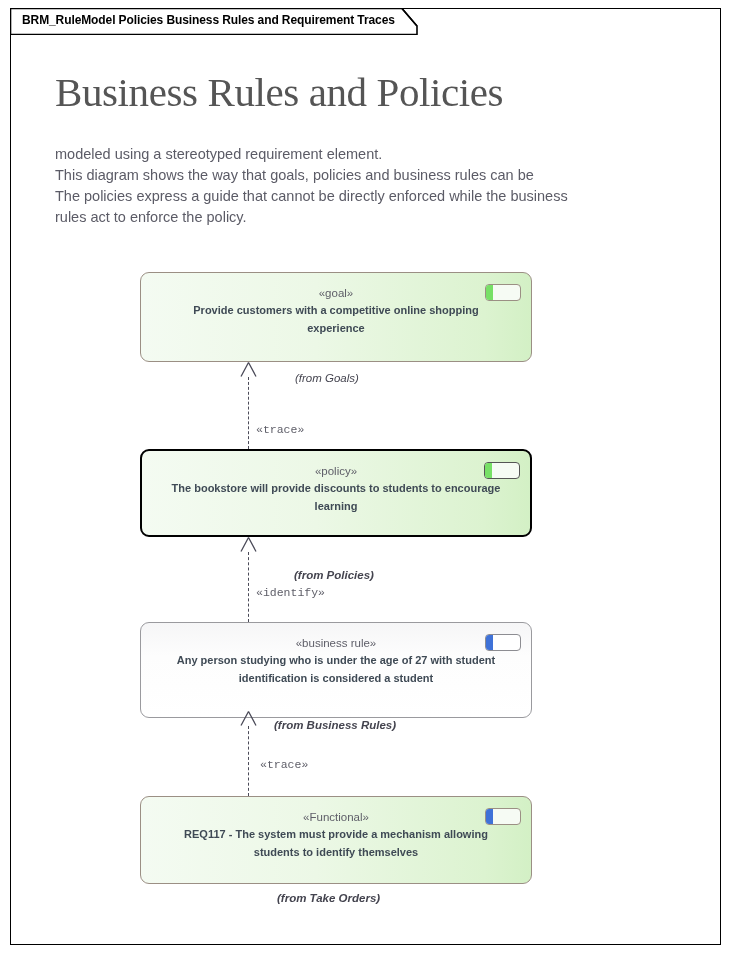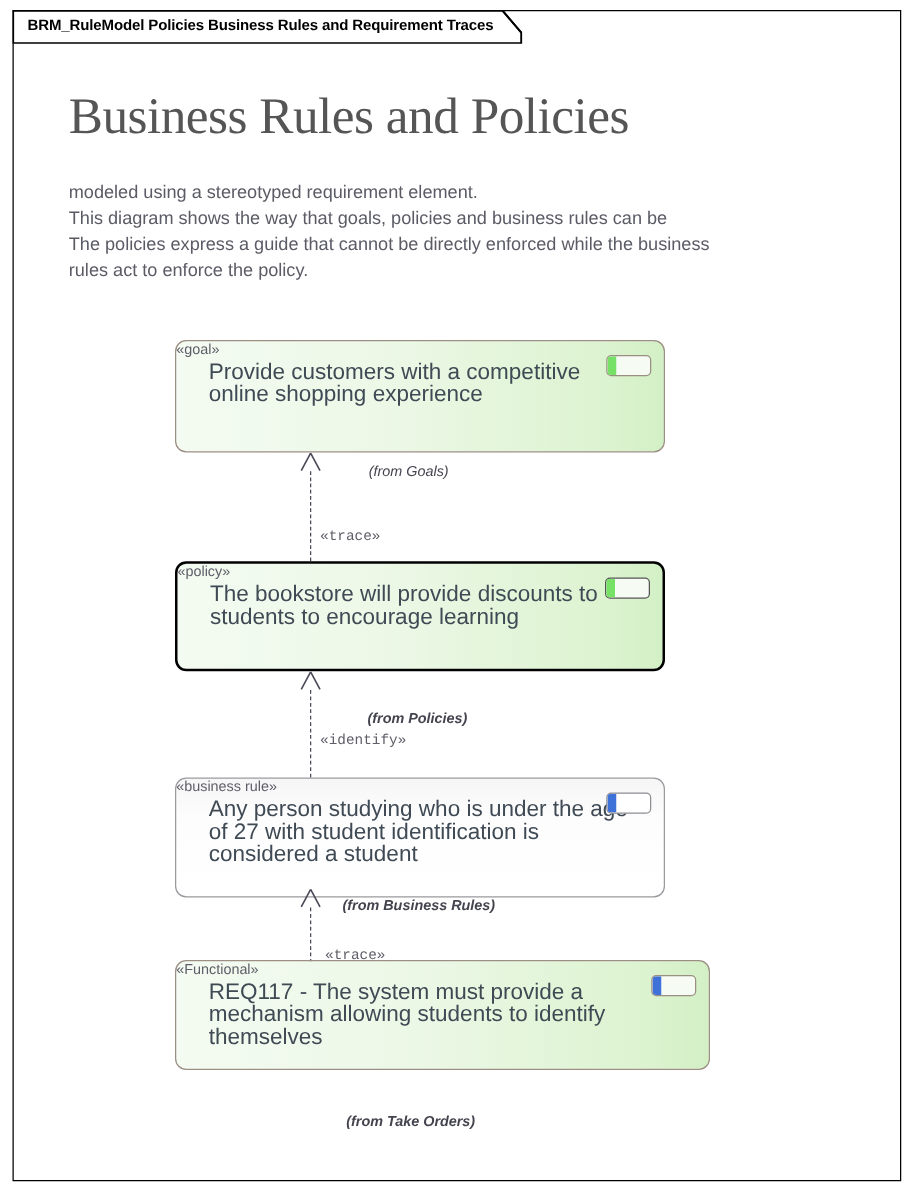--- a/index.html
+++ b/index.html
@@ -80,29 +80,31 @@
     line-height: 21px;
     color: #5b5b66;
   }
   #intro .ln { display: block; white-space: nowrap; }
 
   
   .node {
     position: absolute;
     box-sizing: border-box;
     border-radius: 9px;
+    text-align: center;
+    padding-top: 13px;
   }
   .node .stereo {
     font-size: 11.5px;
     color: #5e5e68;
     line-height: 15px;
   }
   .node .name {
-    font-size: 18px;
-    font-weight: normal;
+    font-size: 11px;
+    font-weight: bold;
     color: #3f4a55;
     line-height: 18px;
     padding: 0 26px;
   }
   .node.green {
     background: linear-gradient(to right, #f4fbf2 0%, #ecf8e6 45%, #dcf3d0 88%, #d3f0c5 100%);
     border: 1px solid #9b8f84;
   }
   .node.greenshadow::after {
     content: "";
@@ -271,21 +273,21 @@
       </div>
   </div>
   <div class="from-label" style="left:274px; top:719px;">(from Business Rules)</div>
 
   <div class="conn" style="left:248px; top:726px; height:70px;"></div>
   <svg class="arrowhead" style="left:240px; top:711px;" viewBox="0 0 17 15">
     <path d="M8.5 0.5 L1 14.5 M8.5 0.5 L16 14.5" fill="none" stroke="#4a4a58" stroke-width="1.3"></path>
   </svg>
   <div class="conn-label" style="left:260px; top:758px;">«trace»</div>
 
-  <div class="node green bluesh" style="left:140px; top:768px; width:428px; height:88px;">
+  <div class="node green bluesh" style="left:140px; top:796px; width:392px; height:88px;">
     <div class="stereo">«Functional»</div>
     <div class="name">REQ117 - The system must provide a mechanism allowing students to identify themselves</div>
     <div class="req-icon b">
         <i></i>
       </div>
   </div>
   <div class="from-label" style="left:277px; top:892px;">(from Take Orders)</div>
 
 </div>
 

